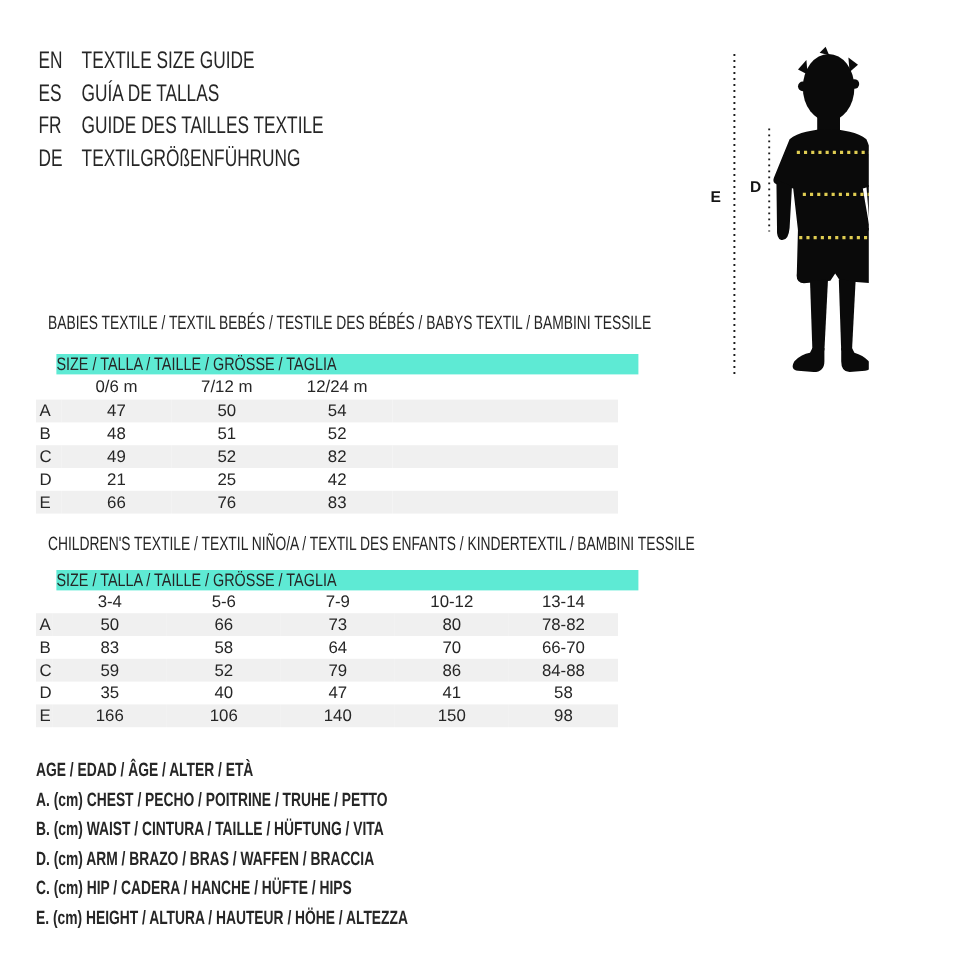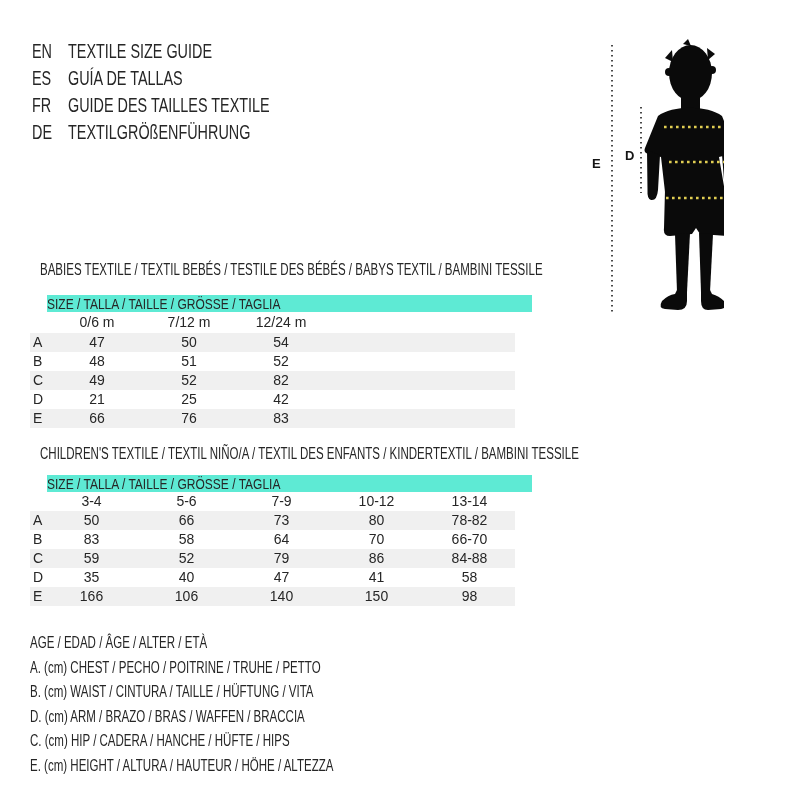--- a/index.html
+++ b/index.html
@@ -37,21 +37,21 @@
   
   table.size-table { position:absolute; left:30px; border-collapse:collapse; table-layout:fixed; width:485px; }
   table.size-table td { padding:0; height:19px; font-size:14px; text-align:center; vertical-align:middle; line-height:19px; color:#262626; }
   .babies-table { top:312px; }
   .babies-table tr.colhead td { height:21px; line-height:21px; }
   .children-table { top:492px; }
   td.rowlabel { text-align:left !important; padding-left:3px !important; }
   tr.stripe td { background:#f0f0f0; }
 
   
-  .legend { position:absolute; left:30px; top:631px; font-size:16px; }
+  .legend { position:absolute; left:30px; top:631px; font-size:16px;font-weight:bold; }
   .legend-line { height:24.5px; line-height:24.5px; }
 </style>
 </head>
 <body>
 
 <div class="page">
 
   <div class="langs">
     <div class="lang-row">
       <span class="lang-code"><span class="cond">EN</span></span>

